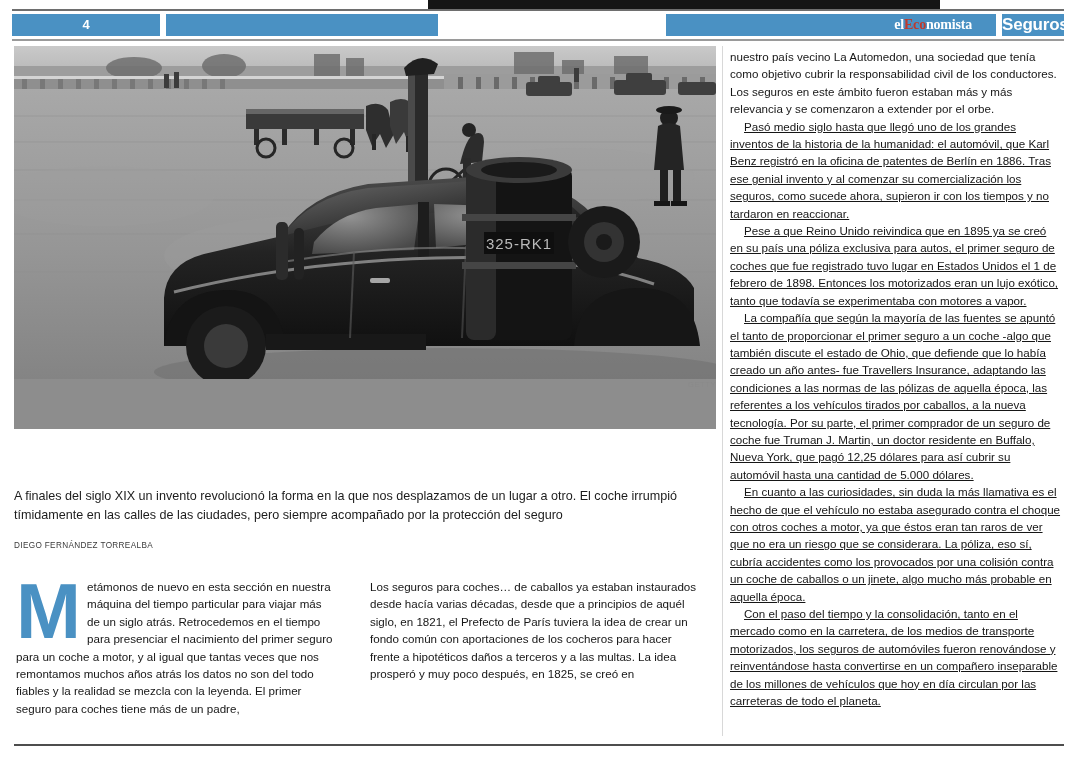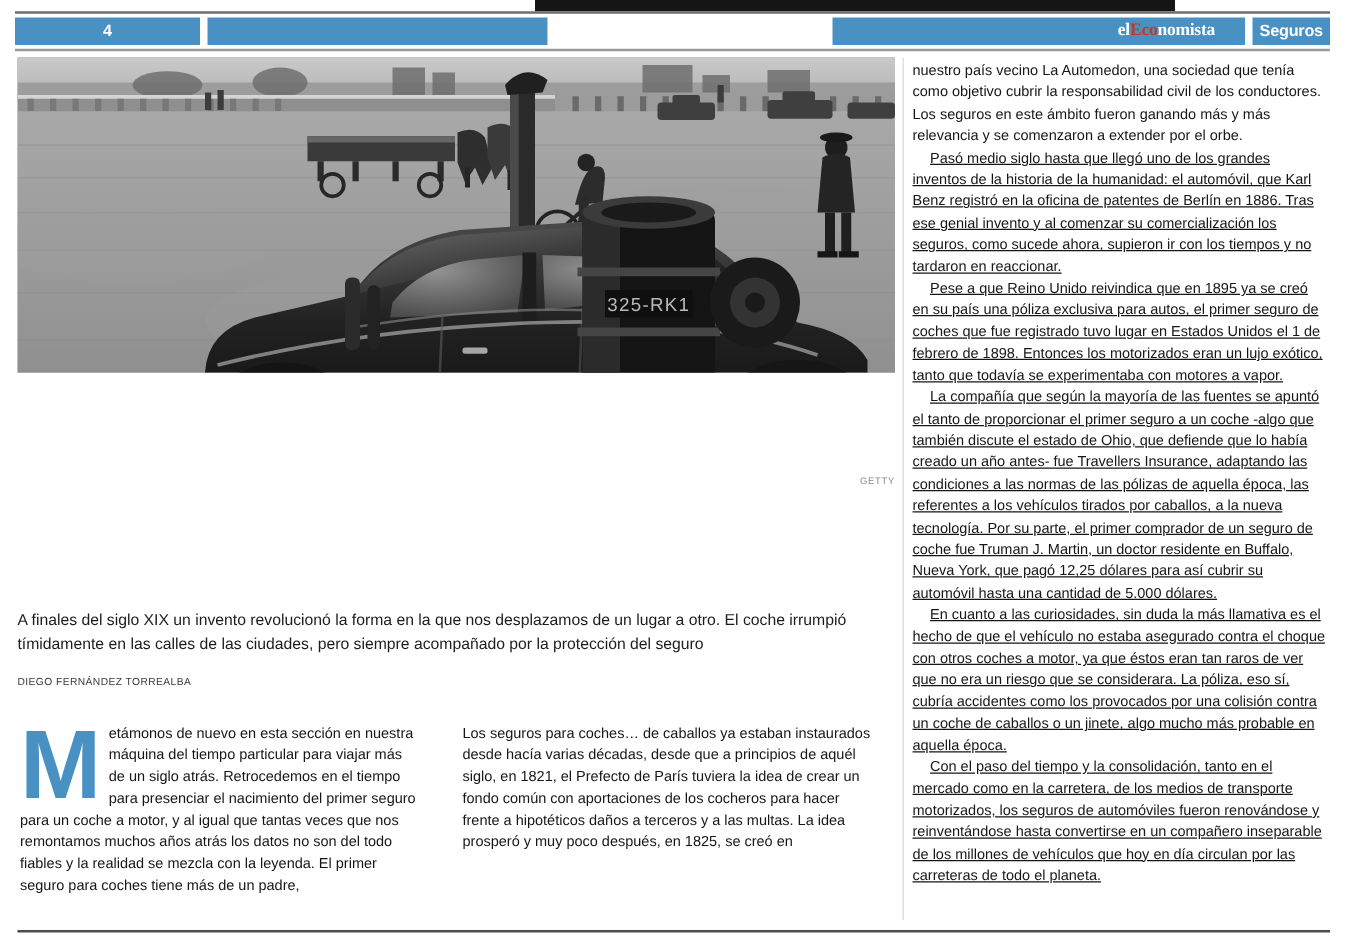--- a/index.html
+++ b/index.html
@@ -99,23 +99,23 @@
   }
   .masthead-text .eco {
     color: #c0392b;
   }
   .hbar-brand {
     left: 990px;
     width: 62px;
   }
   .hbar-brand span {
     display: block;
-    text-align: center;
+    text-align: left;
     line-height: 22px;
-    font-size: 13px;
+    font-size: 17px;
     font-weight: bold;
     color: #ffffff;
     letter-spacing: -0.2px;
   }
   .header-rule-bottom {
     position: absolute;
     left: 12px;
     top: 39px;
     width: 1052px;
     height: 2px;
@@ -127,21 +127,21 @@
     position: absolute;
     left: 14px;
     top: 46px;
     width: 702px;
   }
 
   
   .photo-wrap {
     position: relative;
     width: 702px;
-    height: 252px;
+    height: 383px;
     overflow: hidden;
     background: #8d8d8d;
   }
   .photo-wrap svg {
     display: block;
     width: 702px;
     height: 333px;
   }
   .photo-credit {
     position: absolute;
@@ -510,21 +510,21 @@
 
   <div class="body-col col-1">
     <p><span class="dropcap">M</span><span>etámonos de nuevo en esta sección en nuestra máquina del tiempo particular para viajar más de un siglo atrás. Retrocedemos en el tiempo para presenciar el nacimiento del primer seguro para un coche a motor, y al igual que tantas veces que nos remontamos muchos años atrás los datos no son del todo fiables y la realidad se mezcla con la leyenda. El primer seguro para coches tiene más de un padre,</span></p>
   </div>
 
   <div class="body-col col-2">
     <p>Los seguros para coches… de caballos ya estaban instaurados desde hacía varias décadas, desde que a principios de aquél siglo, en 1821, el Prefecto de París tuviera la idea de crear un fondo común con aportaciones de los cocheros para hacer frente a hipotéticos daños a terceros y a las multas. La idea prosperó y muy poco después, en 1825, se creó en</p>
   </div>
 
   <div class="body-col col-3">
-    <p>nuestro país vecino La Automedon, una sociedad que tenía como objetivo cubrir la responsabilidad civil de los conductores. Los seguros en este ámbito fueron ganando más y más relevancia y se comenzaron a extender por el orbe.</p>
+    <p>nuestro país vecino La Automedon, una sociedad que tenía como objetivo cubrir la responsabilidad civil de los conductores. Los seguros en este ámbito fueron estaban más y más relevancia y se comenzaron a extender por el orbe.</p>
     <p>Pasó medio siglo hasta que llegó uno de los grandes inventos de la historia de la humanidad: el automóvil, que Karl Benz registró en la oficina de patentes de Berlín en 1886. Tras ese genial invento y al comenzar su comercialización los seguros, como sucede ahora, supieron ir con los tiempos y no tardaron en reaccionar.</p>
     <p>Pese a que Reino Unido reivindica que en 1895 ya se creó en su país una póliza exclusiva para autos, el primer seguro de coches que fue registrado tuvo lugar en Estados Unidos el 1 de febrero de 1898. Entonces los motorizados eran un lujo  exótico, tanto que todavía se experimentaba con motores a vapor.</p>
     <p>La compañía que según la mayoría de las fuentes se apuntó el tanto de proporcionar el primer seguro a un coche -algo que también discute el estado de Ohio, que defiende que lo había creado un año antes- fue Travellers Insurance, adaptando las condiciones a las normas de las pólizas de aquella época, las referentes a los vehículos tirados por caballos, a la nueva tecnología. Por su parte, el primer comprador de un seguro de coche fue Truman J. Martin, un doctor residente en Buffalo, Nueva York, que pagó 12,25 dólares para así cubrir su automóvil hasta una cantidad de 5.000 dólares.</p>
     <p>En cuanto a las curiosidades, sin duda la más llamativa es el hecho de que el vehículo no estaba asegurado contra el choque con otros coches a motor, ya que éstos eran tan raros de ver que no era un riesgo que se considerara. La póliza, eso sí, cubría accidentes como los provocados por una colisión contra un coche de caballos o un jinete, algo mucho más probable en aquella época.</p>
     <p>Con el paso del tiempo y la consolidación, tanto en el mercado como en la carretera, de los medios de transporte motorizados, los seguros de automóviles fueron renovándose y reinventándose hasta convertirse en un compañero inseparable de los millones de vehículos que hoy en día circulan por las carreteras de todo el planeta.</p>
   </div>
 
   <div class="col-divider"></div>
   <div class="foot-rule"></div>
   <div class="edge-left"></div>

